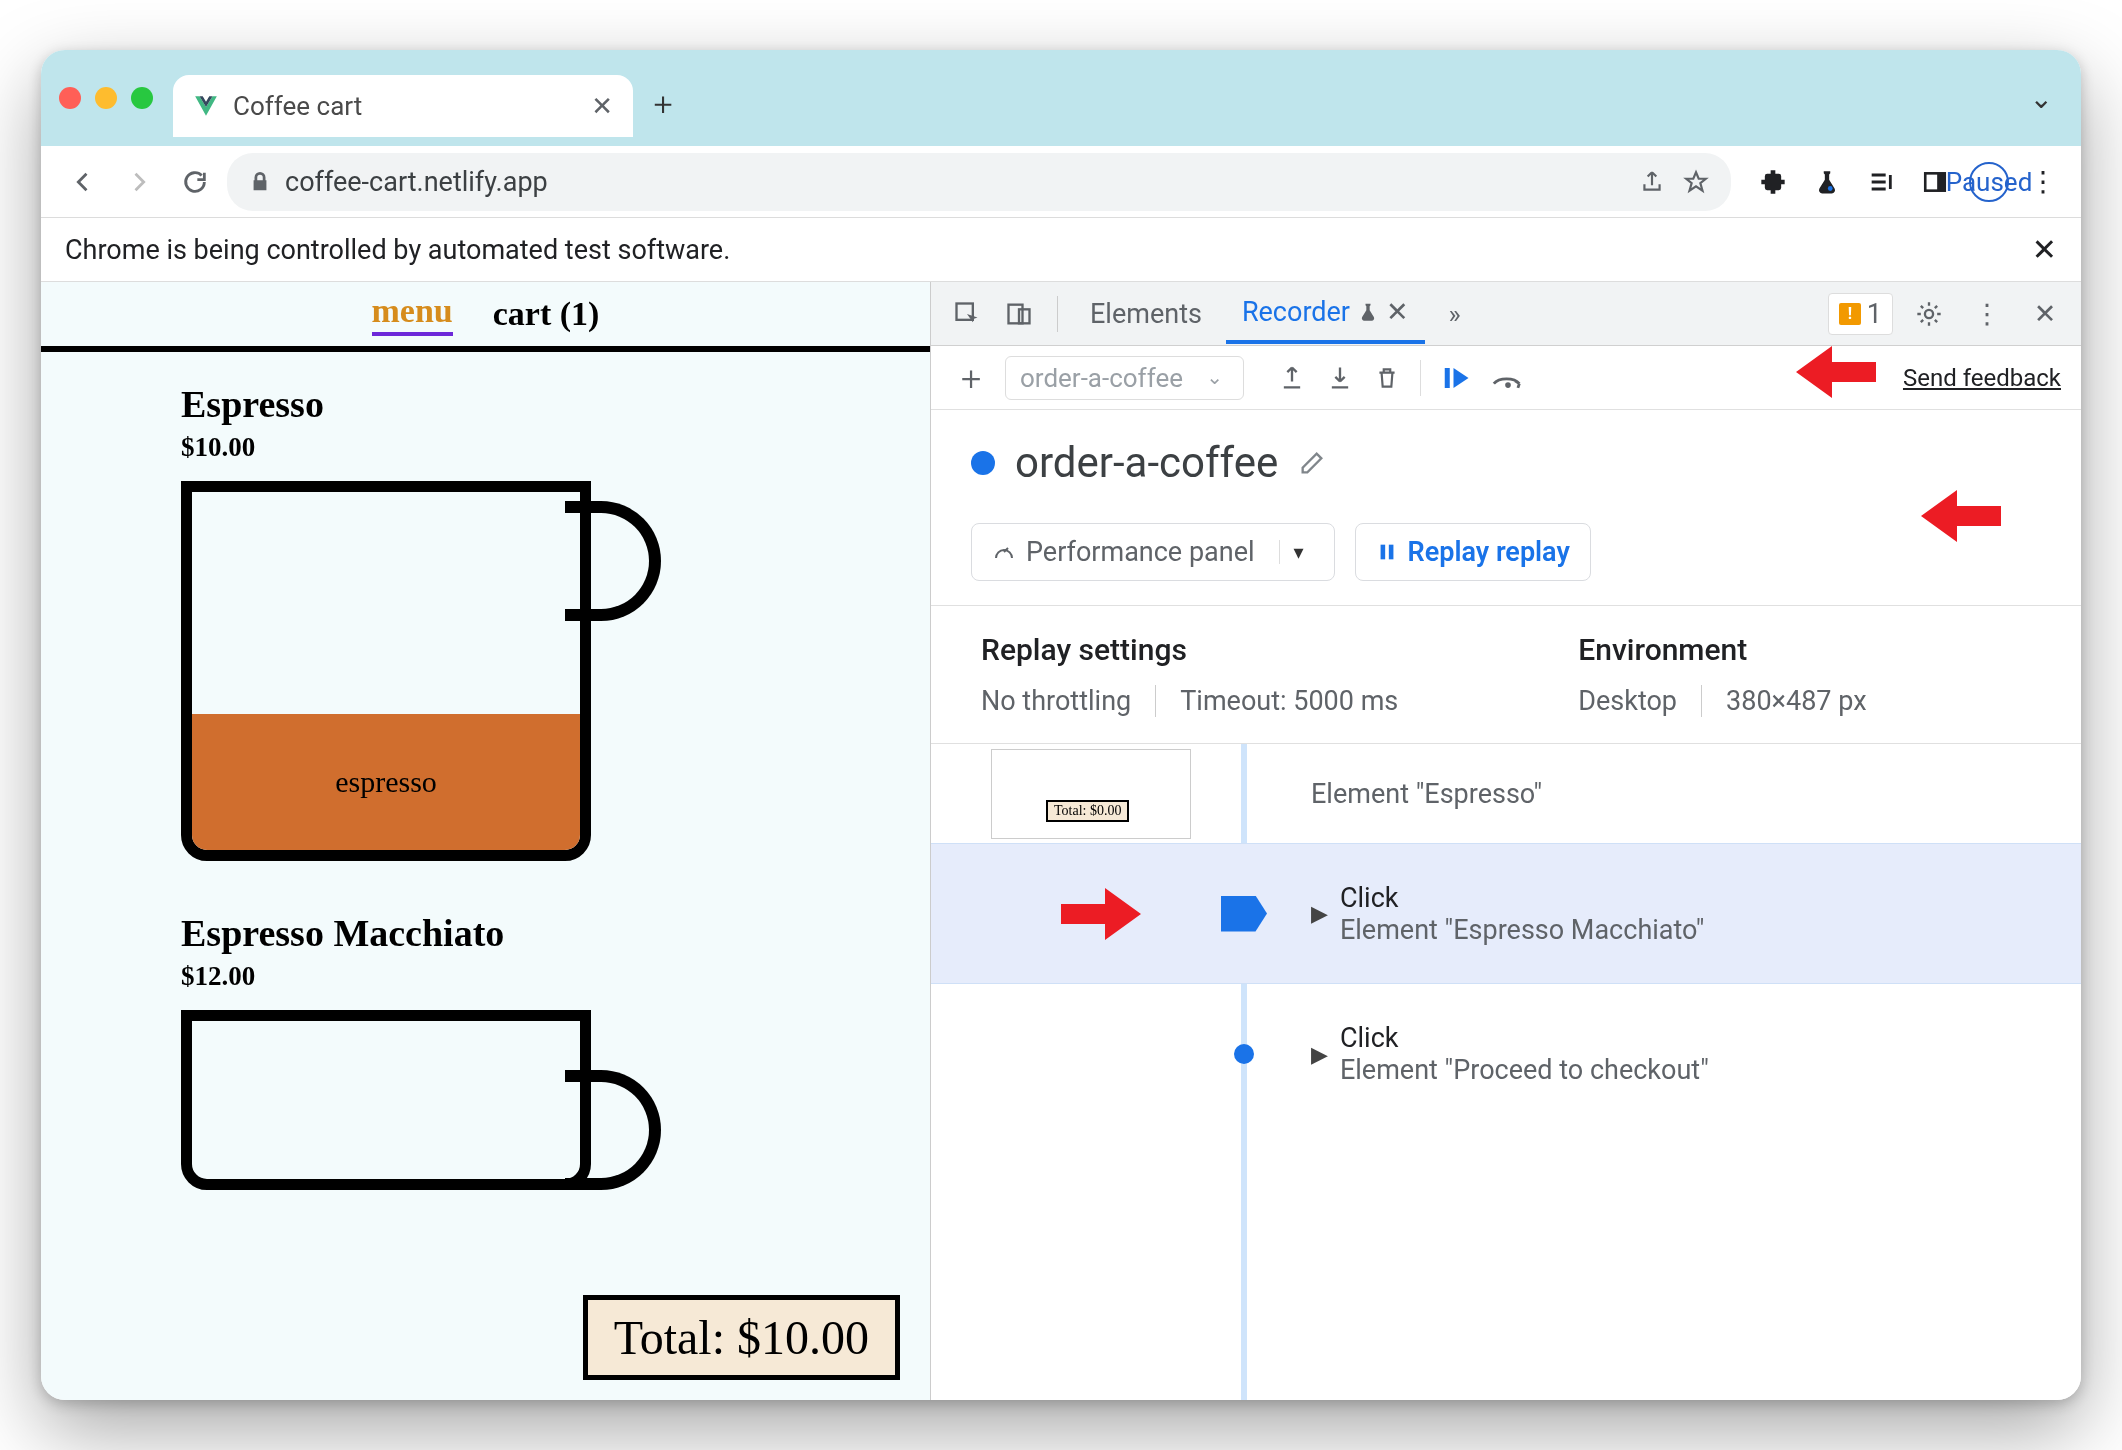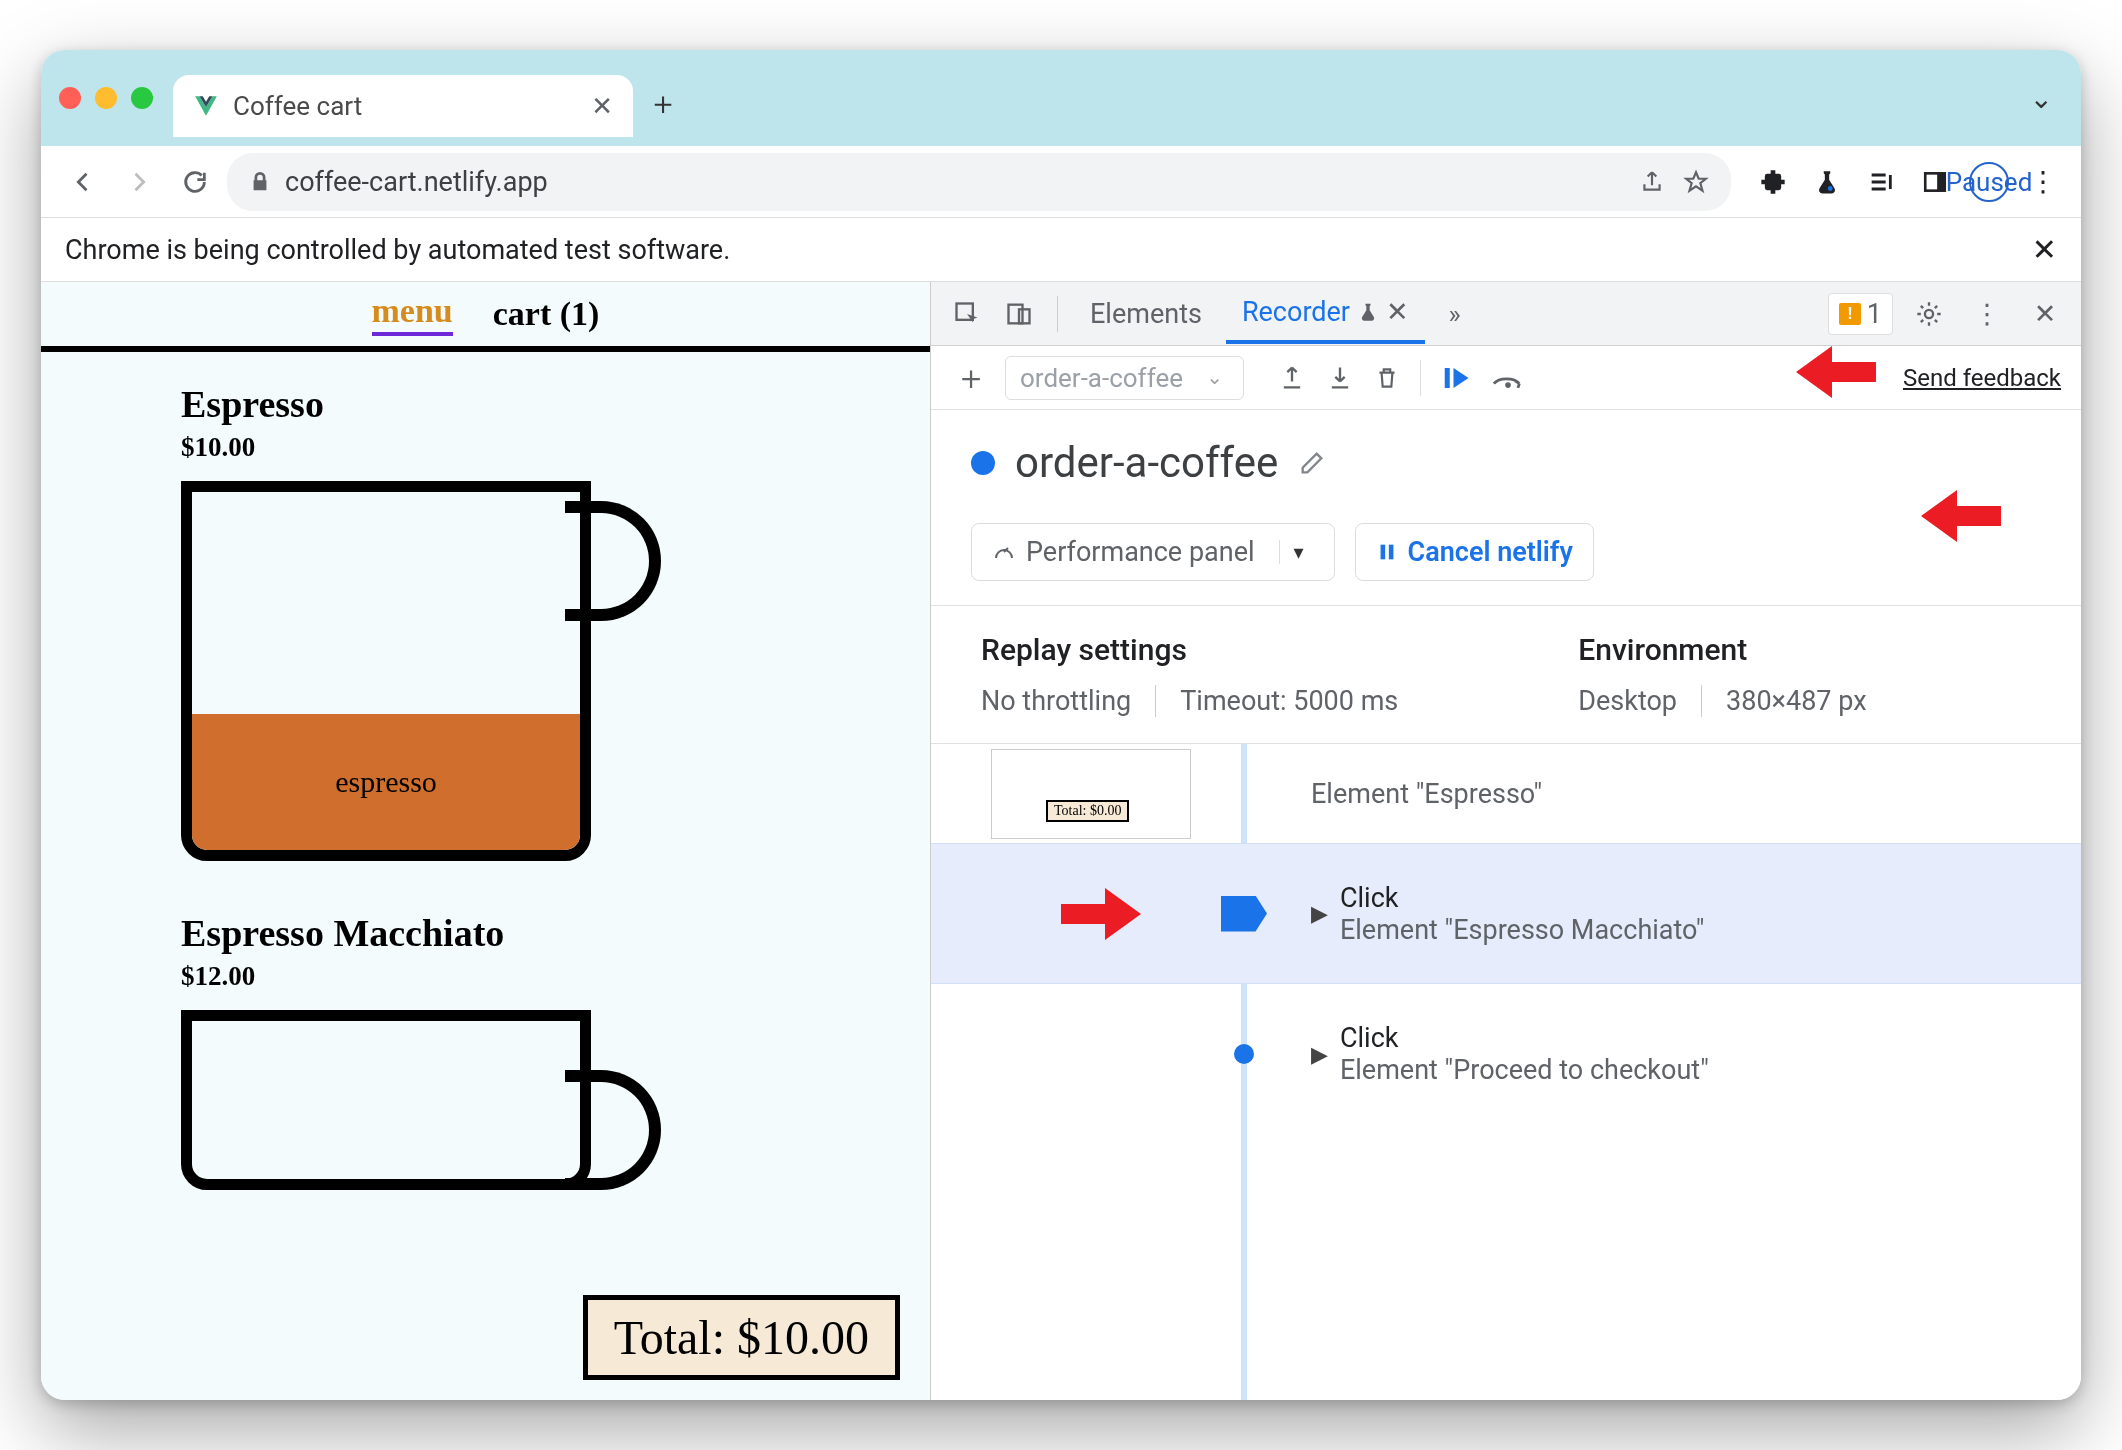--- a/index.html
+++ b/index.html
@@ -418,21 +418,21 @@
                 <path fill="none" stroke="#5f6368" stroke-width="2" d="M4 18a8 8 0 1116 0M12 12l4-4"></path>
               </svg>
             <span>Performance panel</span>
             <span class="chev">▾</span>
           </div>
           <div class="pill-btn cancel">
             <svg width="22" height="22" viewBox="0 0 24 24">
                 <rect x="5" y="4" width="5" height="16" fill="#1a73e8"></rect>
                 <rect x="14" y="4" width="5" height="16" fill="#1a73e8"></rect>
               </svg>
-            <span>Cancel netlify</span>
+            <span>Replay replay</span>
           </div>
         </div>
         <div class="red-arrow" style="right:80px;top:74px;">
           <svg width="80" height="64" viewBox="0 0 80 64">
               <path fill="#ec1c24" d="M0 32L36 6v16h44v20H36v16z"></path>
             </svg>
         </div>
       </div>
 
       <div class="settings-row">

